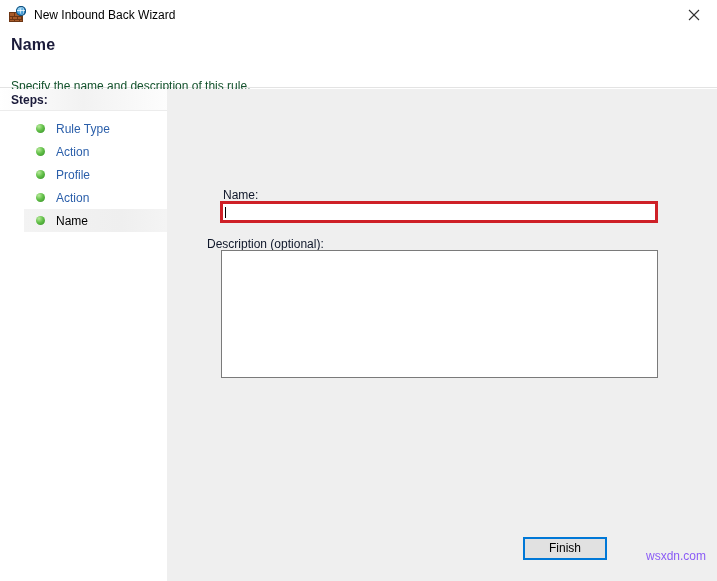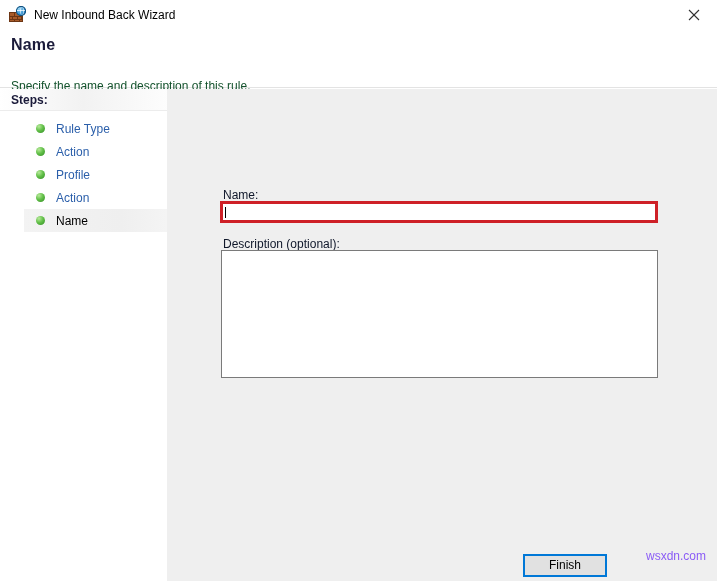--- a/index.html
+++ b/index.html
@@ -194,21 +194,21 @@
     height: 492px;
     background: #efefef;
   }
 
   .field-label {
     position: absolute;
     font-size: 12px;
     color: #0f172a;
   }
   .label-name { left: 56px; top: 99px; }
-  .label-desc { left: 56px; top: 148px; }
+  .label-desc { left: 40px; top: 148px; }
 
   
   .name-wrap {
     position: absolute;
     left: 53px; top: 112px;
     width: 438px; height: 22px;
     border: 3px solid #ce2027;
     box-sizing: border-box;
     background: #ffffff;
   }
@@ -262,21 +262,20 @@
     line-height: 21px;
     text-align: center;
     cursor: default;
     padding: 0;
   }
   .btn-back   { left: 272px; top: 448px; }
   .btn-finish {
     left: 356px; top: 448px;
     border: 2px solid #0078d7;
     line-height: 19px;
-    margin-top: 17px;
   }
   .btn-cancel { left: 441px; top: 448px; }
 
   
   .watermark {
     position: absolute;
     right: 11px;
     bottom: 18px;
     font-size: 12px;
     color: #8b5cf6;

